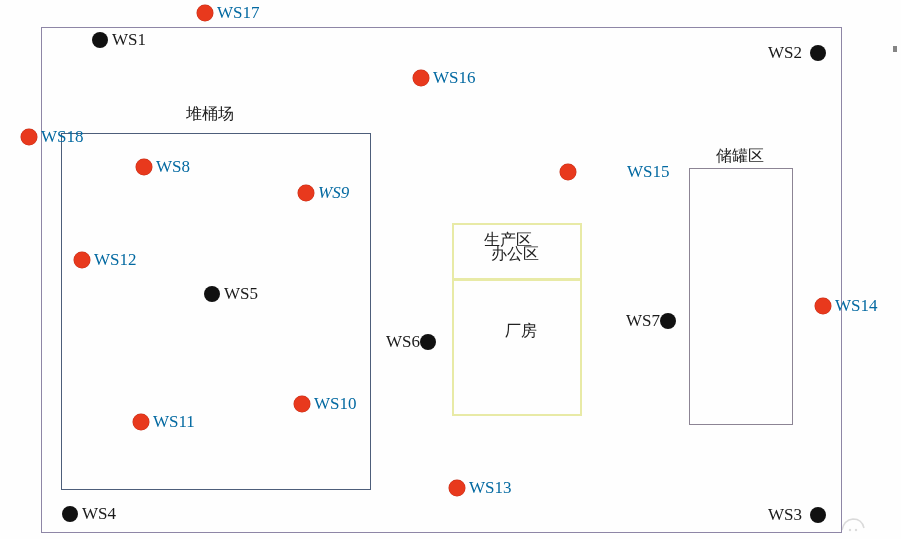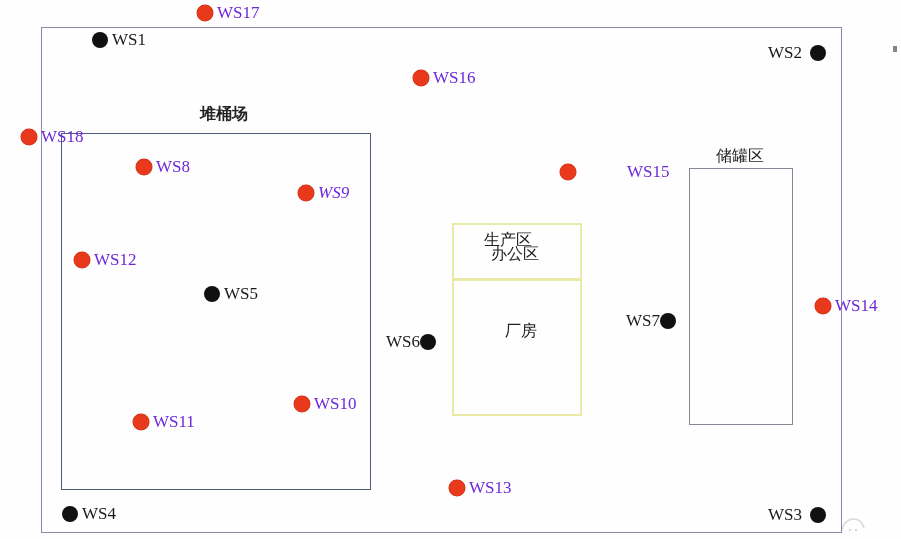--- a/index.html
+++ b/index.html
@@ -63,21 +63,21 @@
       border-radius: 50%;
       flex: 0 0 auto;
     }
     .dot.black { background: #111111; }
     .dot.red { background: #e8391d; box-shadow: 0 0 0 0.5px #c22e18; }
     .st-label {
       font-family: "Liberation Serif", "DejaVu Serif", serif;
       font-size: 17px;
     }
     .st-label.black { color: #1a1a1a; }
-    .st-label.red { color: #6d28d9; }
+    .st-label.red { color: #0369a1; }
     .gap-r { margin-left: 4px; }
     .gap-l { margin-right: 8px; }
     .watermark {
       position: absolute;
       left: 838px; top: 510px;
       width: 30px; height: 30px;
       opacity: 0.35;
     }
     .corner-mark {
       position: absolute;
@@ -87,21 +87,21 @@
       opacity: 0.6;
     }
   </style>
 </head>
 <body>
 
 <div class="canvas">
 
   <div class="rect site" style="left:41px; top:27px; width:801px; height:506px;"></div>
 
-  <div class="zone-label" style="left:200px; top:106px;font-weight:bold;">堆桶场</div>
+  <div class="zone-label" style="left:186px; top:106px;">堆桶场</div>
   <div class="rect yard" style="left:61px; top:133px; width:310px; height:357px;"></div>
 
   <div class="zone-label" style="left:484px; top:200px;margin-top:32px;">生产区</div>
   <div class="rect prod" style="left:452px; top:223px; width:130px; height:193px;"></div>
   <div class="prod-divider" style="left:452px; top:278px; width:130px;"></div>
   <div class="zone-label" style="left:491px; top:246px;">办公区</div>
   <div class="zone-label" style="left:505px; top:323px;">厂房</div>
 
   <div class="zone-label" style="left:716px; top:148px;">储罐区</div>
   <div class="rect tank" style="left:689px; top:168px; width:104px; height:257px;"></div>

